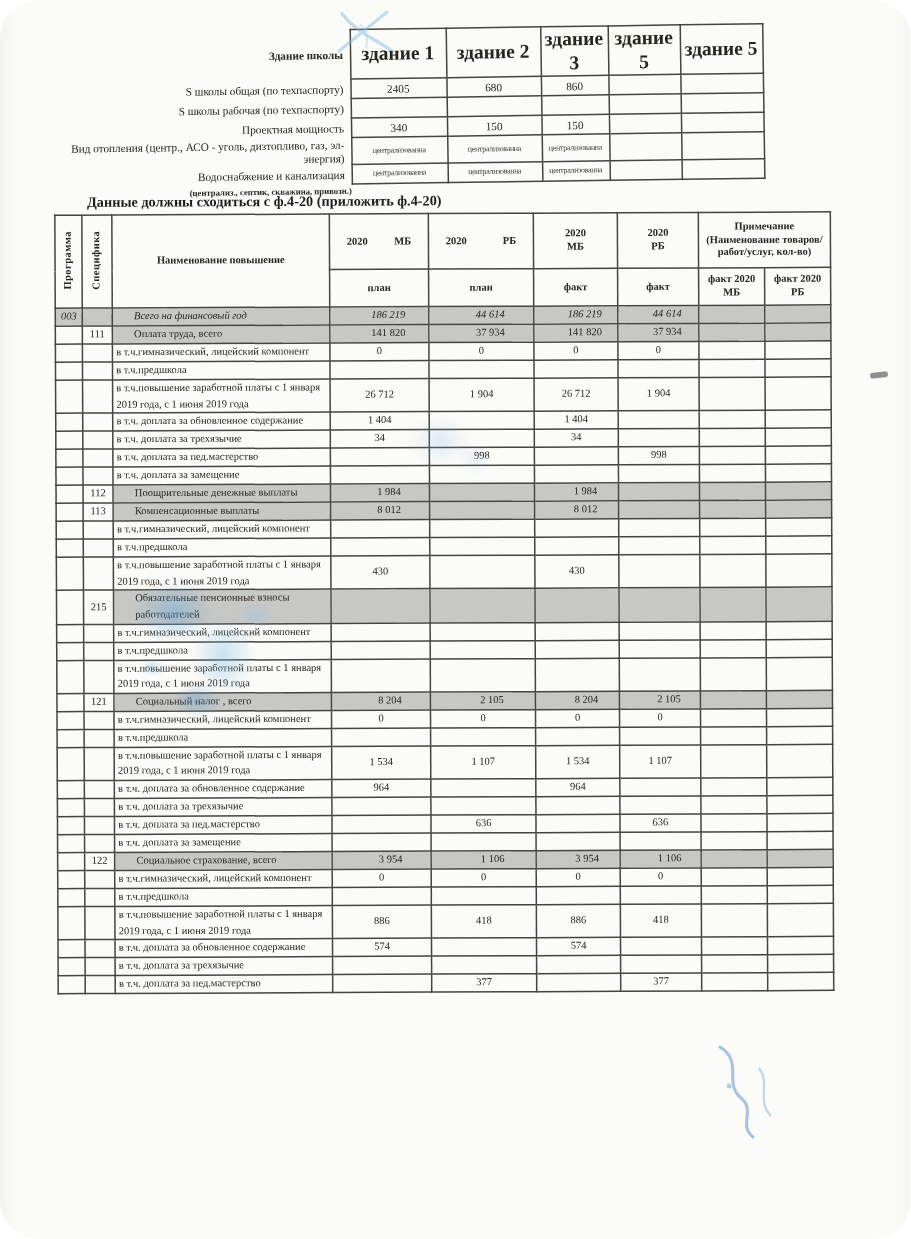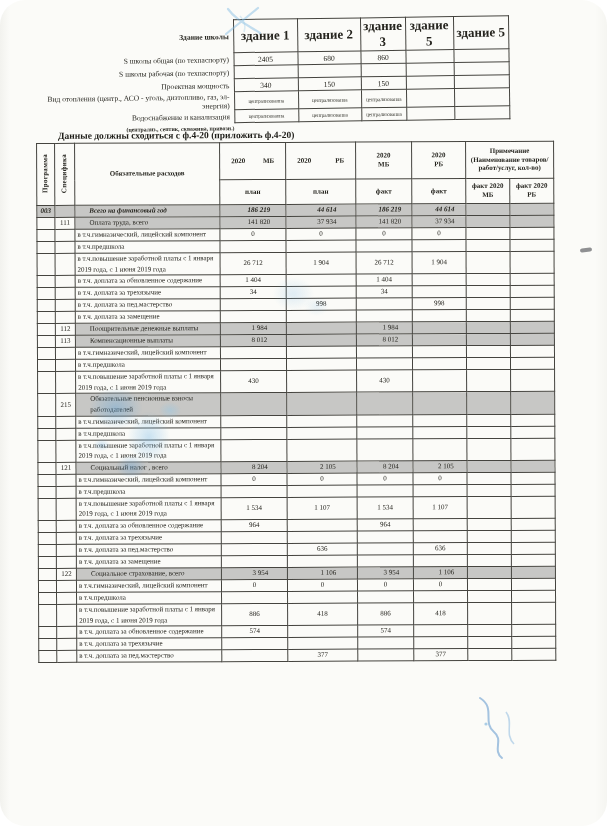--- a/index.html
+++ b/index.html
@@ -30,21 +30,21 @@
   .main thead tr.h1 th{height:36px;}
   .main thead tr.h2 th{height:24px;}
   .vert{padding:0;}
   .vert span{display:inline-block; writing-mode:vertical-rl; transform:rotate(180deg); font-weight:bold; font-size:7px; letter-spacing:0.3px;}
   .spread{display:flex; justify-content:space-between; padding:0 9px; font-weight:bold;}
   .stack span{display:block; line-height:9px;}
   .main tbody td{height:11px; line-height:10.6px;}
   .main tbody td.lbl{text-align:left;}
   .main tbody td.num{text-align:center;}
   .main tbody tr.shaded td:nth-child(n+3){background:#c7c7c5;padding-left:14px;}
-  .main tbody tr.total td{background:#c7c7c5; font-weight:bold; font-style:italic;}
+  .main tbody tr.total td{background:#c7c7c5; font-weight:normal; font-style:italic;}
   
   .stain{position:absolute; pointer-events:none;}
   .stain-top{left:220px; top:2px;}
   .stain-mid{left:262px; top:266px; width:78px; height:62px; border-radius:50%;
     background:radial-gradient(ellipse 30px 24px at 40% 45%, rgba(125,185,228,0.22), rgba(125,185,228,0) 70%),
                radial-gradient(ellipse 18px 14px at 70% 65%, rgba(125,185,228,0.16), rgba(125,185,228,0) 70%);
     filter:blur(0.5px);}
   .stain-big{left:78px; top:378px; width:118px; height:108px;
     background:radial-gradient(ellipse 38px 30px at 32% 28%, rgba(96,165,218,0.42), rgba(96,165,218,0) 70%),
                radial-gradient(ellipse 30px 36px at 60% 55%, rgba(120,185,230,0.38), rgba(120,185,230,0) 72%),
@@ -137,21 +137,21 @@
           <col style="width:70px">
           <col style="width:56px">
         <col style="width:54px">
           <col style="width:44px">
           <col style="width:44px">
       </colgroup>
       <thead>
         <tr class="h1">
           <th rowspan="2" class="vert"><span>Программа</span></th>
           <th rowspan="2" class="vert"><span>Специфика</span></th>
-          <th rowspan="2">Обязательные расходов</th>
+          <th rowspan="2">Наименование повышение</th>
           <th>
               <span class="spread">
                 <span>2020</span>
                 <span>МБ</span>
               </span>
             </th>
           <th>
               <span class="spread">
                 <span>2020</span>
                 <span>РБ</span>

